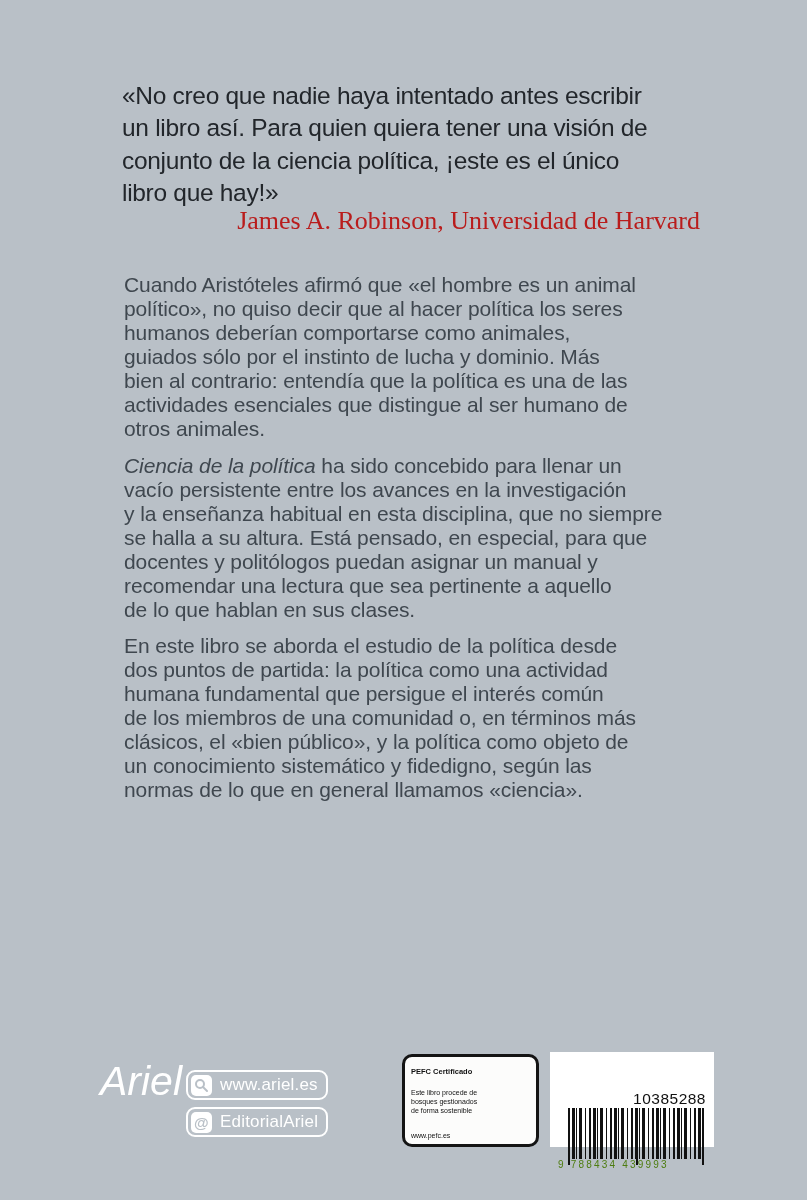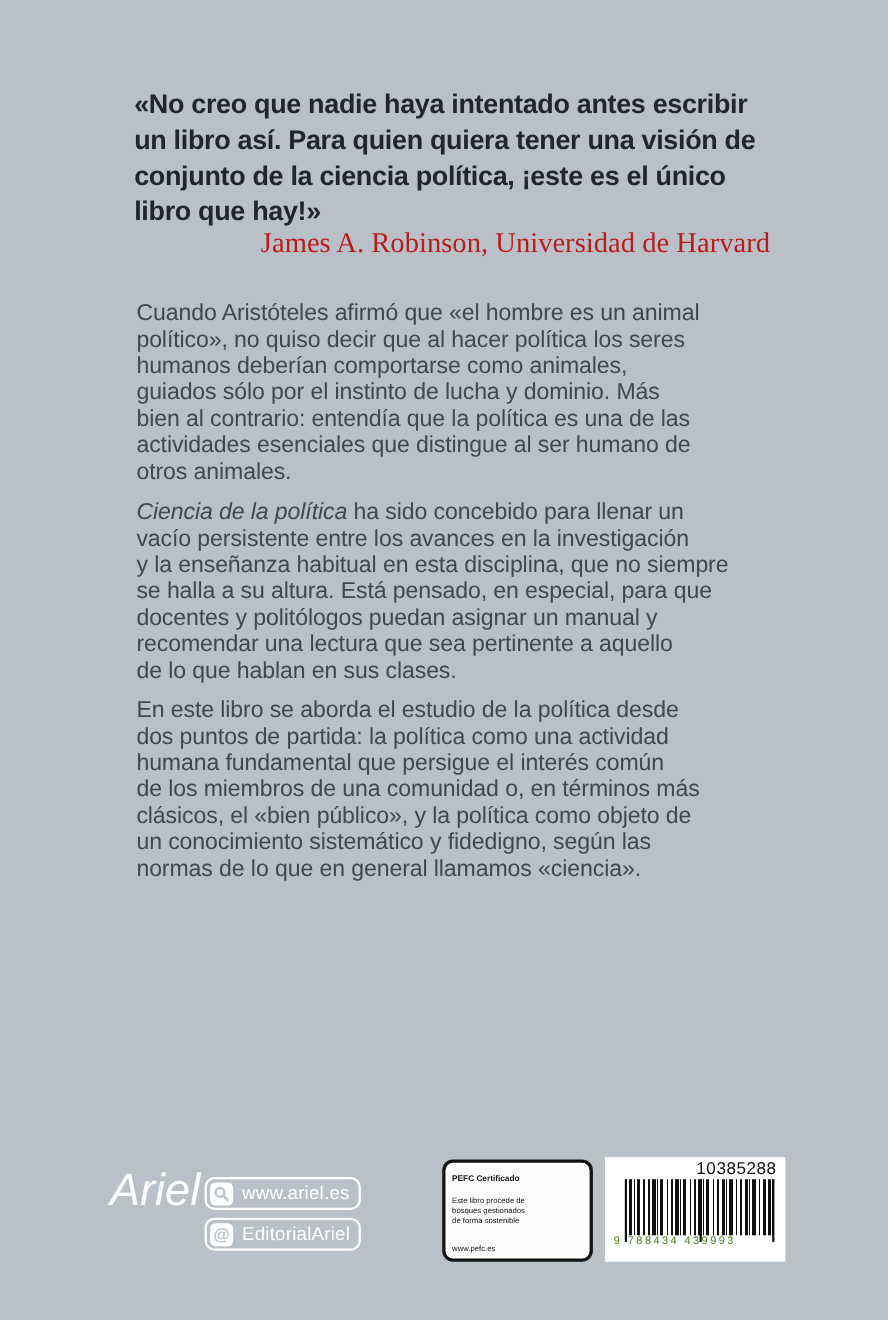--- a/index.html
+++ b/index.html
@@ -8,21 +8,21 @@
     background:#b9c0c7;
     position:relative;
     overflow:hidden;
     font-family:"Liberation Sans", sans-serif;
   }
 
   
   .quote {
     position:absolute; left:122px; top:80px; width:600px;
     color:#22262b;
-    font-weight:700;
+    font-weight:400;
     font-size:24.5px;
     line-height:32.4px;
     letter-spacing:-0.3px;
     white-space:pre-line;
   }
   .attribution {
     position:absolute; left:122px; top:206px; width:578px;
     text-align:right;
     font-family:"Liberation Serif", serif;
     font-size:26px;
@@ -104,20 +104,21 @@
     width:164px; height:95px;
     background:#ffffff;
     padding:2px 8px 4px 8px;
   }
   .bc-number {
     text-align:right;
     font-size:15.5px;
     color:#111;
     letter-spacing:0.5px;
     height:18px;
+    margin-top:36px;
   }
   .bc-bars {
     position:relative;
     height:51px;
     margin:0 2px 0 10px;
     background:repeating-linear-gradient(90deg,
       #111 0 2px, transparent 2px 4px,
       #111 4px 7px, transparent 7px 8px,
       #111 8px 9px, transparent 9px 11px,
       #111 11px 14px, transparent 14px 17px,

